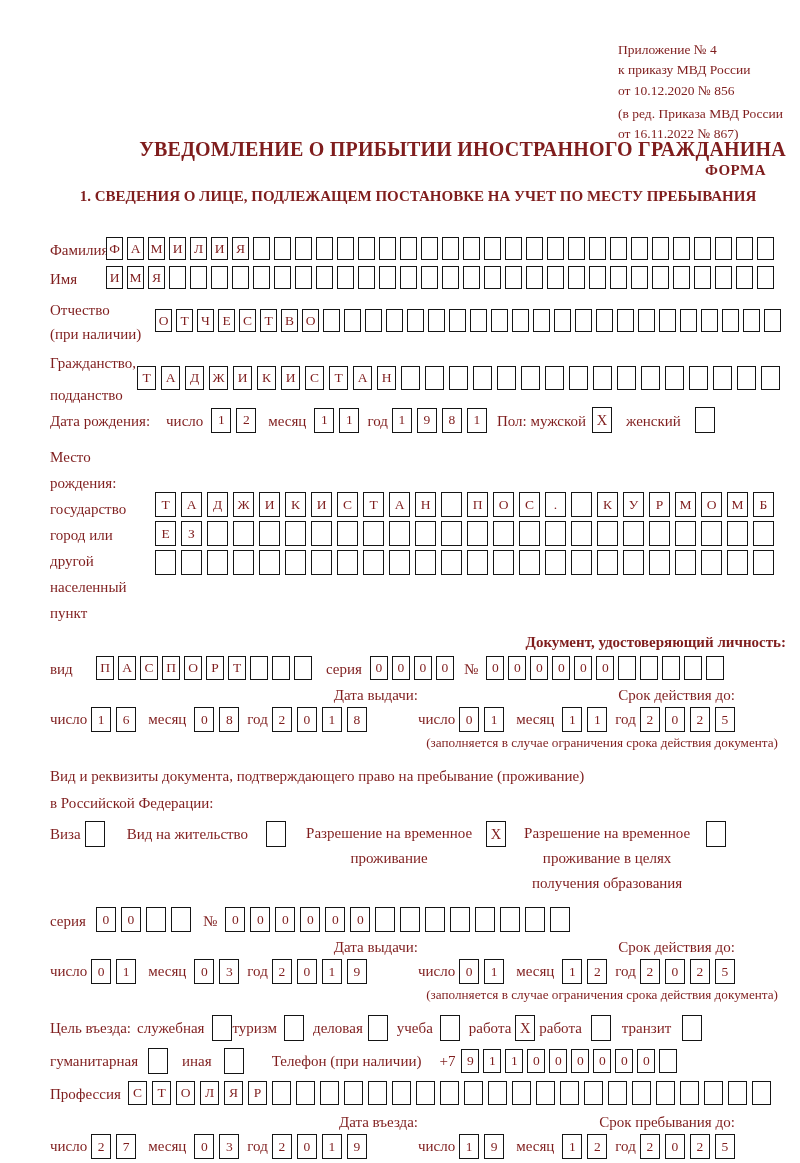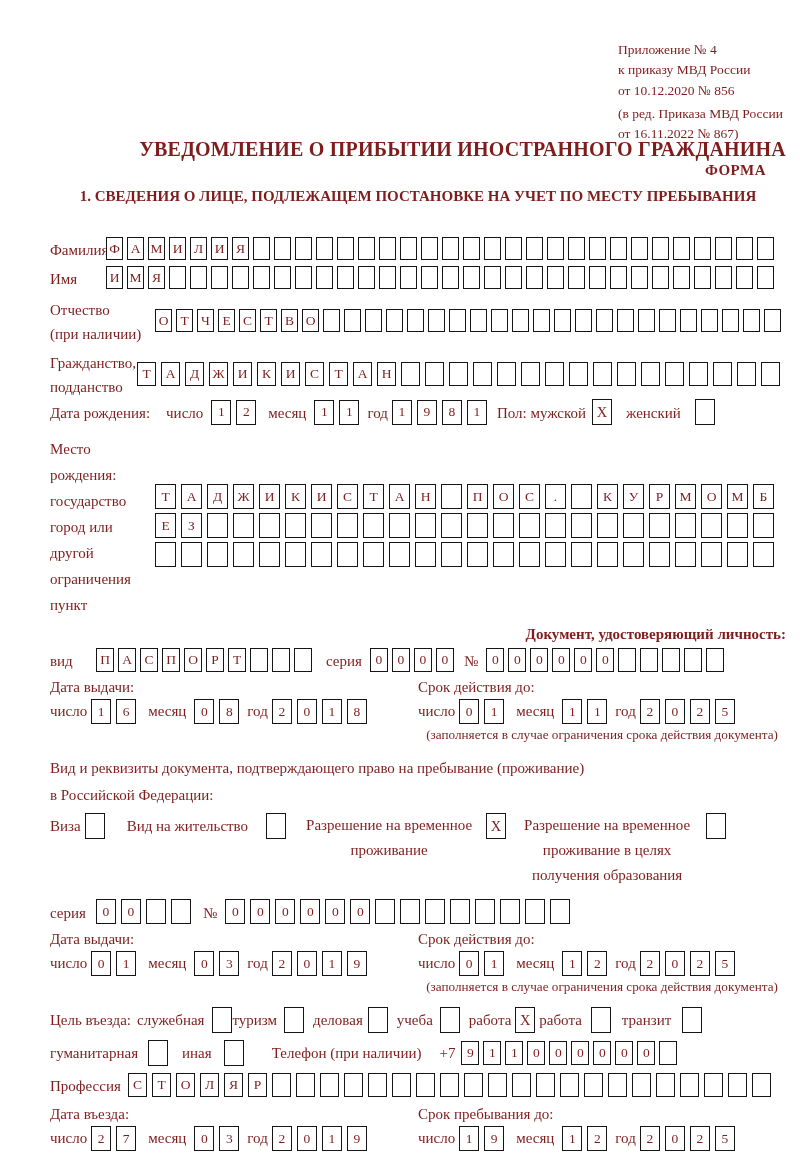--- a/index.html
+++ b/index.html
@@ -14,21 +14,21 @@
   .appendix .rev { margin-top:3px; }
   .form-label { margin-top:15px; text-align:right; font-weight:bold; font-size:15px; padding-right:32px; letter-spacing:.5px; }
 
   .title { margin-top:98px; text-align:right; font-weight:bold; font-size:20px; line-height:1.5; letter-spacing:.2px; }
   .title-underline { display:inline-block; width:56px; border-bottom:2px solid #000; margin-left:10px; height:14px; }
   .sec-heading { margin-top:24px; text-align:center; font-weight:bold; font-size:15px; white-space:nowrap; }
 
   .row { display:flex; align-items:center; margin-top:6px; }
   .lbl { flex:none; padding-top:3px; }
   .lbl-col { display:flex; flex-direction:column; flex:none; line-height:24px; padding-top:3px; }
-  .w56{width:56px;} .w105{width:105px;} .w87{width:87px;} .w78{width:78px;}
+  .w56{width:56px;} .w105{width:105px;} .w87{width:87px;gap:8px;} .w78{width:78px;}
 
   .cellrow { display:inline-flex; gap:4px; flex:none; }
   .cell {
     flex:none; width:17px; height:23px; border:1.8px solid #151515;
     display:inline-flex; align-items:center; justify-content:center;
     font-size:13.5px; background:#fff;
   }
   .cells-cit { gap:5px; } .cells-cit .cell { width:19px; height:24px; }
   .cells-mid { gap:4px; } .cells-mid .cell { width:18px; height:24px; }
   .cells-date { gap:5px; } .cells-date .cell { width:20px; height:25px; }
@@ -37,21 +37,21 @@
 
   .checkbox {
     flex:none; width:20px; height:26px; border:1.8px solid #151515;
     display:inline-flex; align-items:center; justify-content:center; font-size:14.5px; background:#fff;
   }
   .doc-heading { text-align:right; font-weight:bold; margin-top:8px; font-size:15px; }
 
   .dates-pair { display:flex; margin-top:7px; }
   .date-group { }
   .date-group.left { width:368px; }
-  .date-heading { text-align:left; margin-bottom:3px; }
+  .date-heading { text-align:right; margin-bottom:3px; }
   .date-row { display:flex; align-items:center; }
   .footnote { text-align:right; font-size:13.2px; padding-right:8px; margin-top:3px; }
   .intro { margin-top:12px; line-height:1.8; }
   .opts { display:flex; align-items:flex-start; margin-top:4px; }
   .opt-multi { text-align:center; line-height:1.65; }
   .purpose-row { display:flex; align-items:center; margin-top:12px; white-space:nowrap; }
 </style>
 </head>
 <body>
 
@@ -246,21 +246,21 @@
     <span class="checkbox" style="margin-left:6px">X</span>
     <span class="lbl" style="margin-left:14px">женский</span>
     <span class="checkbox" style="margin-left:14px"></span>
   </div>
 
   <div class="row" style="margin-top:8px">
     <span class="lbl-col w105" style="line-height:26px">
       <span>Место рождения:</span>
       <span>государство</span>
       <span>город или другой</span>
-      <span>ограничения пункт</span>
+      <span>населенный пункт</span>
     </span>
     <span class="stack">
       <span class="cellrow cells-wide">
           <span class="cell">Т</span>
           <span class="cell">А</span>
           <span class="cell">Д</span>
           <span class="cell">Ж</span>
           <span class="cell">И</span>
           <span class="cell">К</span>
           <span class="cell">И</span>

